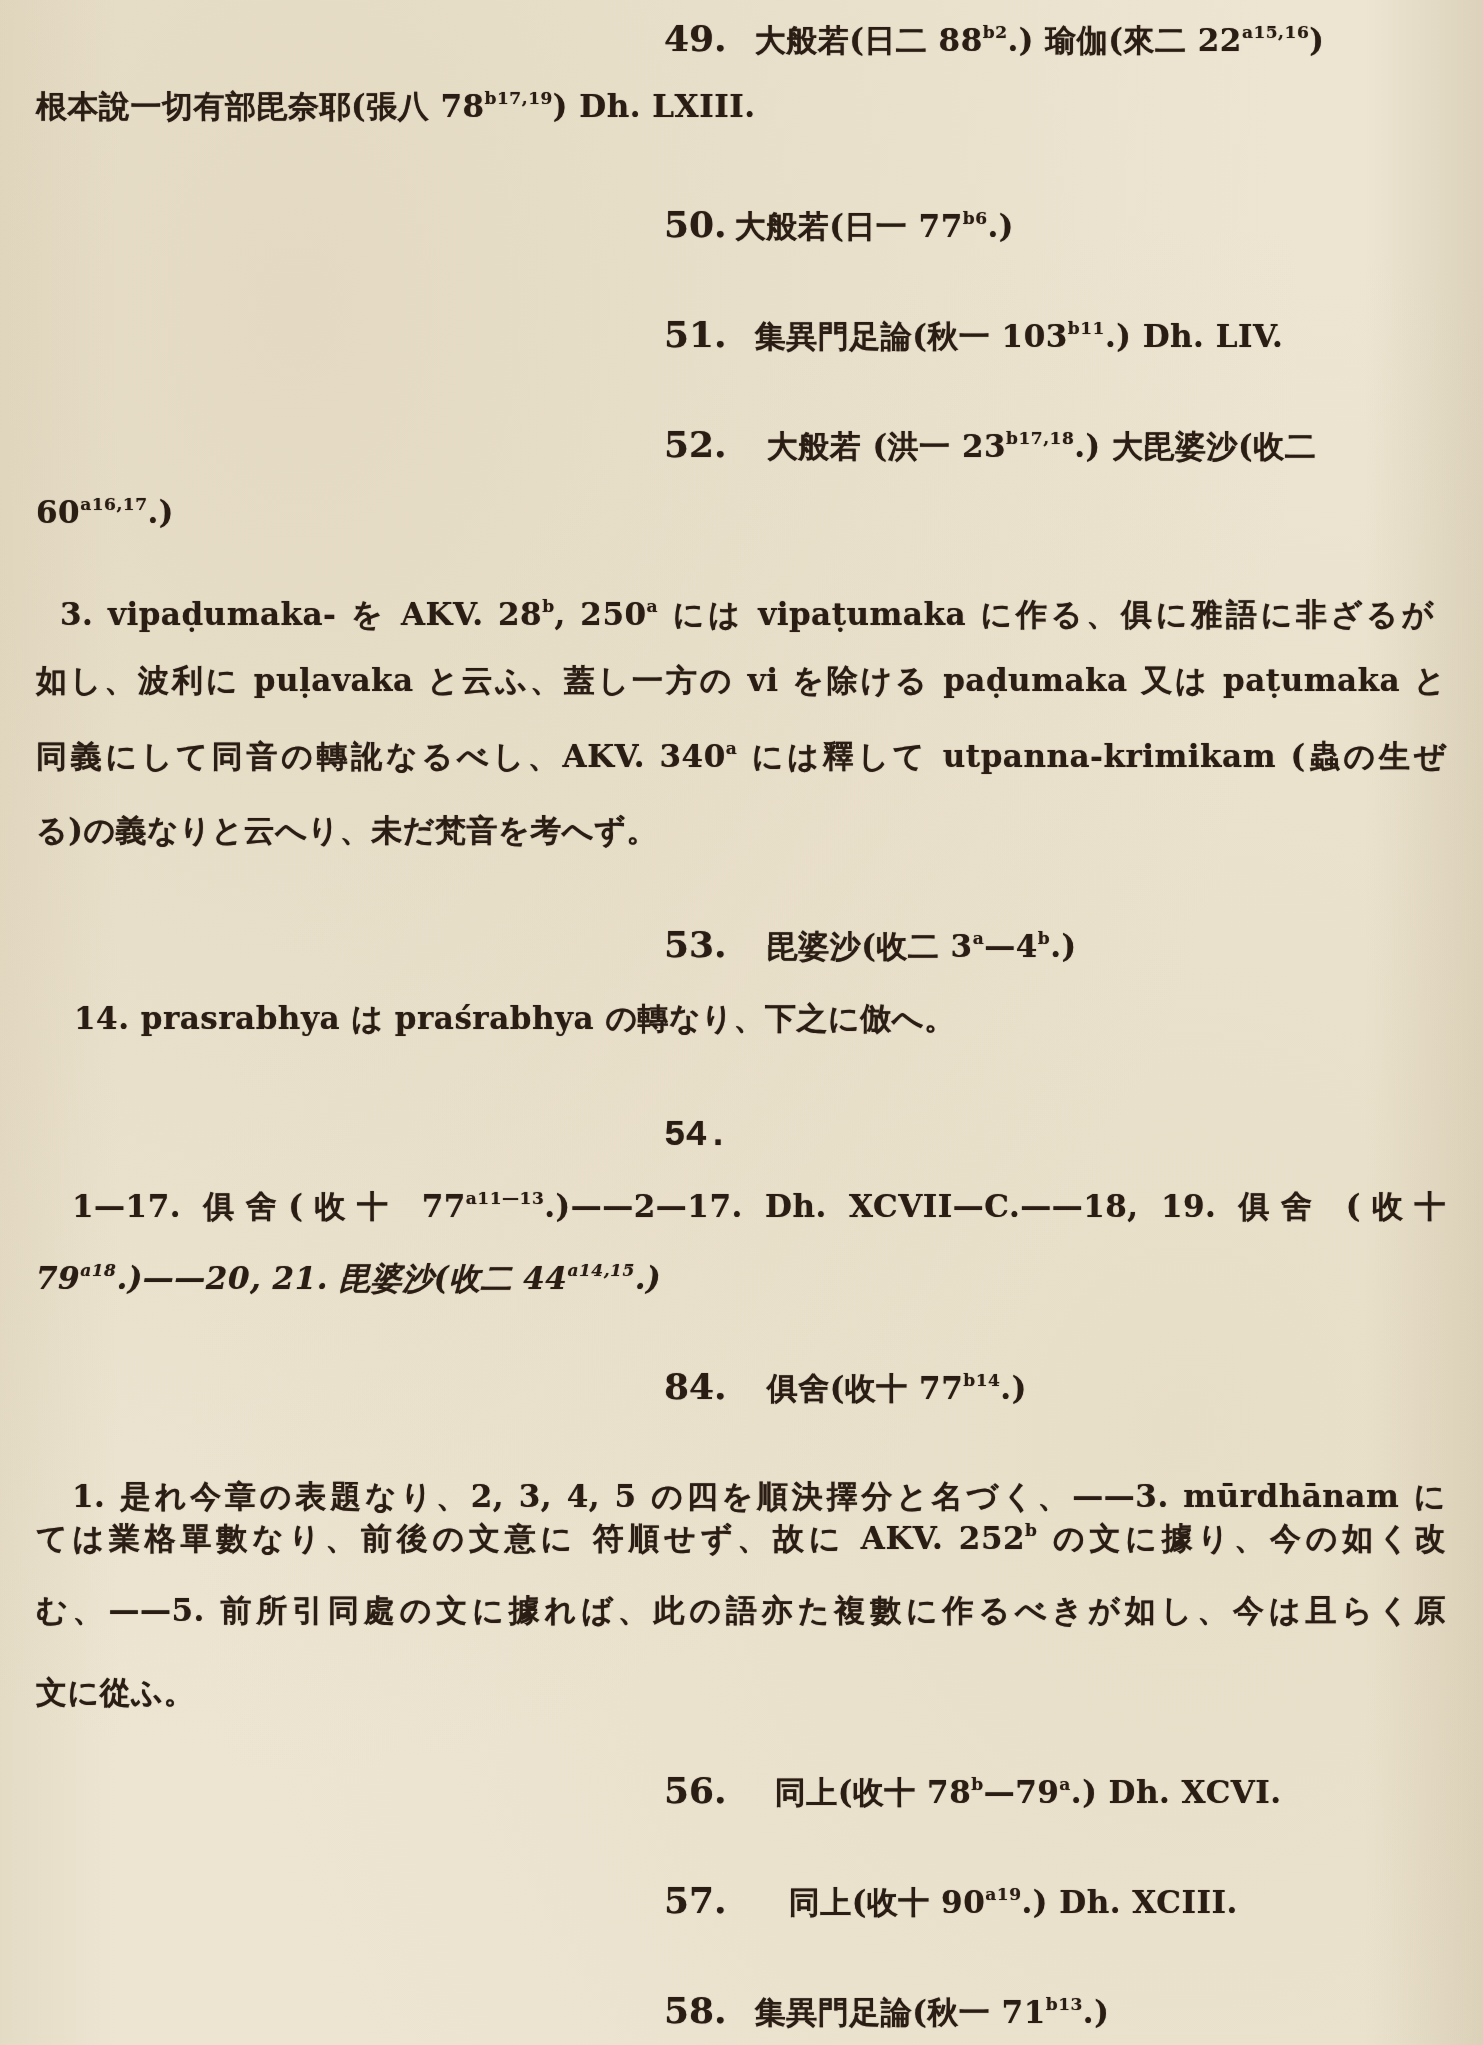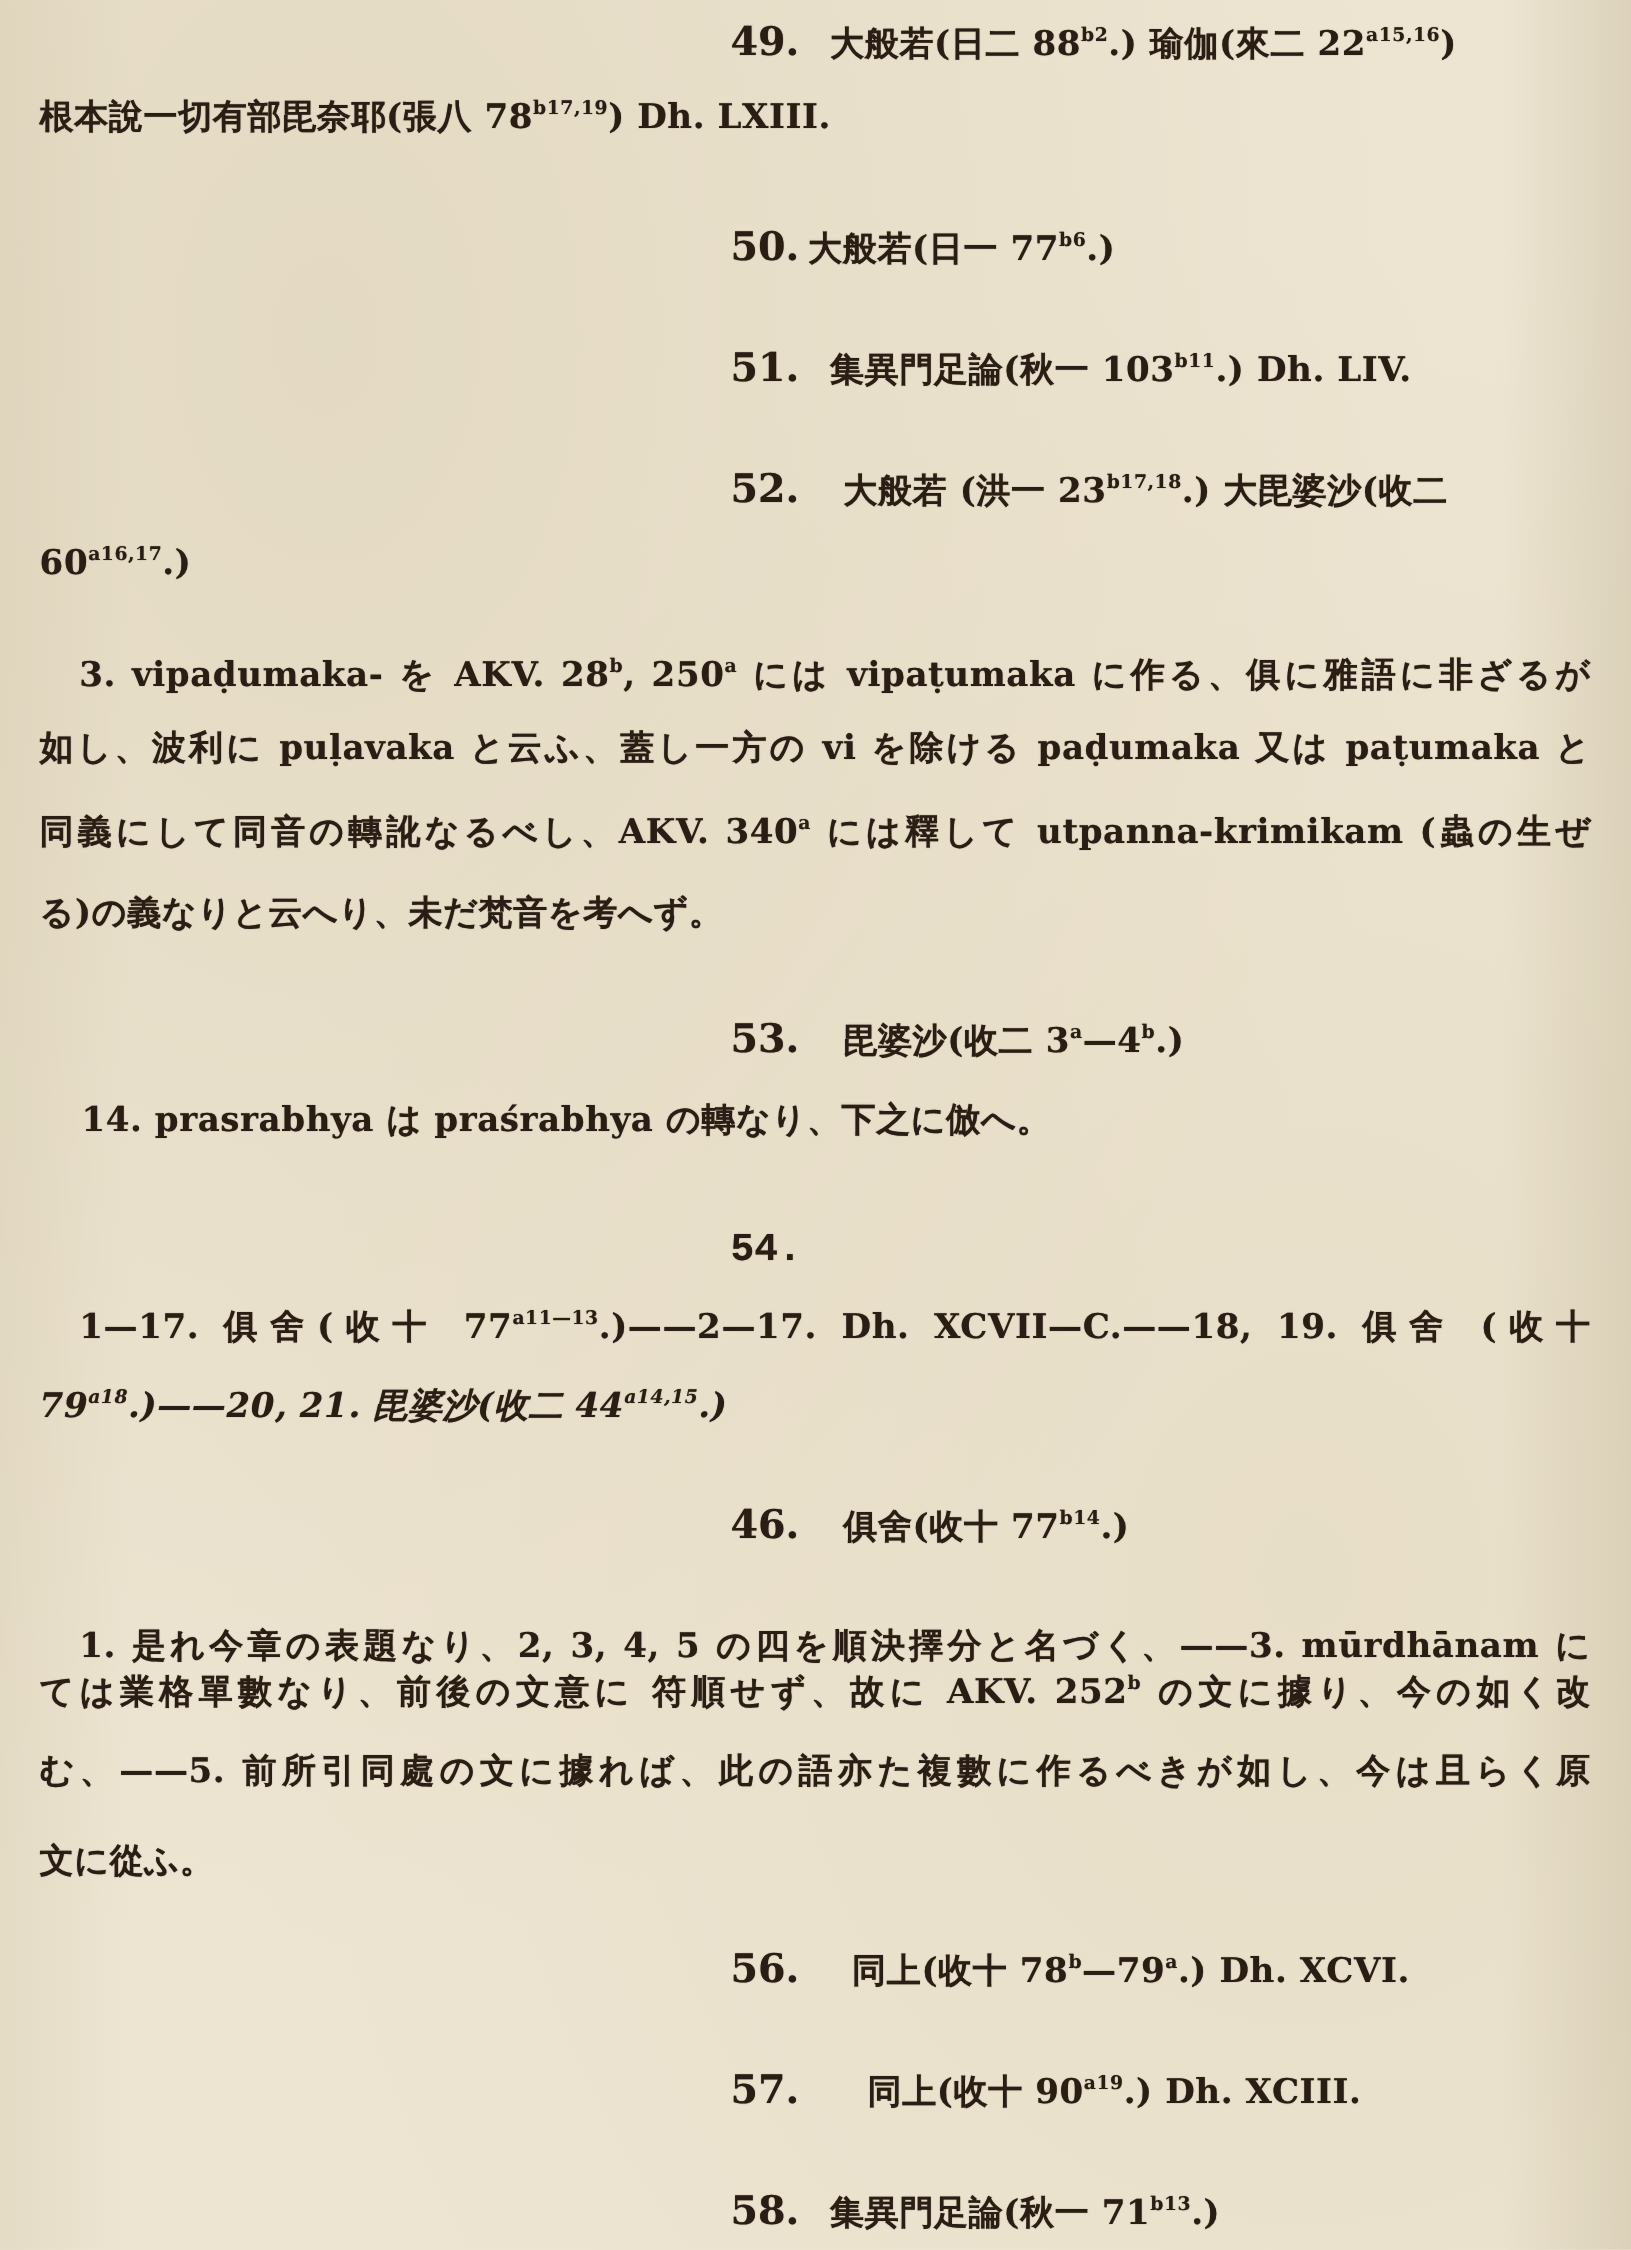--- a/index.html
+++ b/index.html
@@ -46,21 +46,21 @@
     <span class="num">51.</span><span>集異門足論(秋一 103</span><sup>b11</sup><span>.) Dh. LIV.</span>
   </div>
 
   <div class="line head" style="left:664px; top:424px;">
     <span class="num" style="margin-right:40px">52.</span><span>大般若 (洪一 23</span><sup>b17,18</sup><span>.) 大毘婆沙(收二</span>
   </div>
   <div class="line" style="left:36px; top:492px;">
     <span>60</span><sup>a16,17</sup><span>.)</span>
   </div>
 
-  <div class="line para justify" style="left:72px; width:1374px; top:594px;">
+  <div class="line para justify" style="left:60px; width:1374px; top:594px;">
     <span>3. vipaḍumaka- を AKV. 28</span><sup>b</sup><span>, 250</span><sup>a</sup><span> には vipaṭumaka に作る、俱に雅語に非ざるが</span>
   </div>
   <div class="line para justify" style="top:660px;">如し、波利に puḷavaka と云ふ、蓋し一方の vi を除ける paḍumaka 又は paṭumaka と</div>
   <div class="line para justify" style="top:736px;">
     <span>同義にして同音の轉訛なるべし、AKV. 340</span><sup>a</sup><span> には釋して utpanna-krimikam (蟲の生ぜ</span>
   </div>
   <div class="line para" style="top:810px;">る)の義なりと云へり、未だ梵音を考へず。</div>
 
   <div class="line head" style="left:664px; top:924px;">
     <span class="num" style="margin-right:40px">53.</span><span>毘婆沙(收二 3</span><sup>a</sup><span>—4</span><sup>b</sup><span>.)</span>
@@ -71,21 +71,21 @@
     <span class="num">54.</span>
   </div>
   <div class="line para justify" style="left:72px; width:1374px; top:1186px;">
     <span>1—17. 俱舍(收十 77</span><sup>a11—13</sup><span>.)——2—17. Dh. XCVII—C.——18, 19. 俱舍 (收十</span>
   </div>
   <div class="line para" style="top:1258px;font-style:italic;">
     <span>79</span><sup>a18</sup><span>.)——20, 21. 毘婆沙(收二 44</span><sup>a14,15</sup><span>.)</span>
   </div>
 
   <div class="line head" style="left:664px; top:1366px;">
-    <span class="num" style="margin-right:40px">46.</span><span>俱舍(收十 77</span><sup>b14</sup><span>.)</span>
+    <span class="num" style="margin-right:40px">84.</span><span>俱舍(收十 77</span><sup>b14</sup><span>.)</span>
   </div>
   <div class="line para justify" style="left:72px; width:1374px; top:1476px;">1. 是れ今章の表題なり、2, 3, 4, 5 の四を順決擇分と名づく、——3. mūrdhānam に</div>
   <div class="line para justify" style="top:1518px;">
     <span>ては業格單數なり、前後の文意に 符順せず、故に AKV. 252</span><sup>b</sup><span> の文に據り、今の如く改</span>
   </div>
   <div class="line para justify" style="top:1590px;">む、——5. 前所引同處の文に據れば、此の語亦た複數に作るべきが如し、今は且らく原</div>
   <div class="line para" style="top:1672px;">文に從ふ。</div>
 
   <div class="line head" style="left:664px; top:1770px;">
     <span class="num" style="margin-right:48px">56.</span><span>同上(收十 78</span><sup>b</sup><span>—79</span><sup>a</sup><span>.)  Dh. XCVI.</span>

